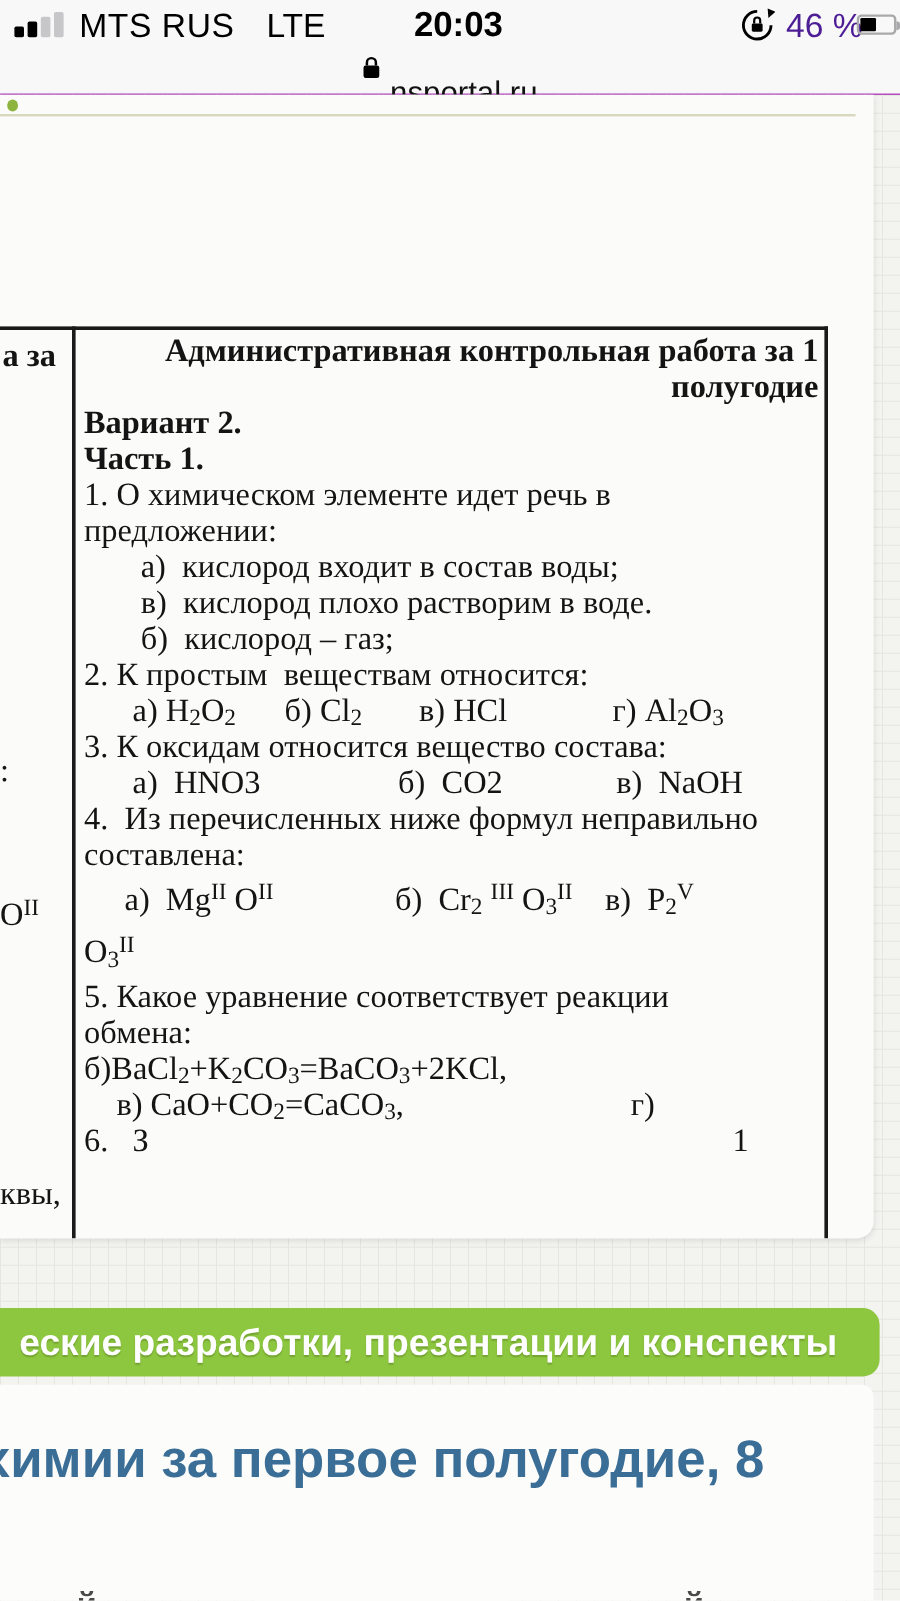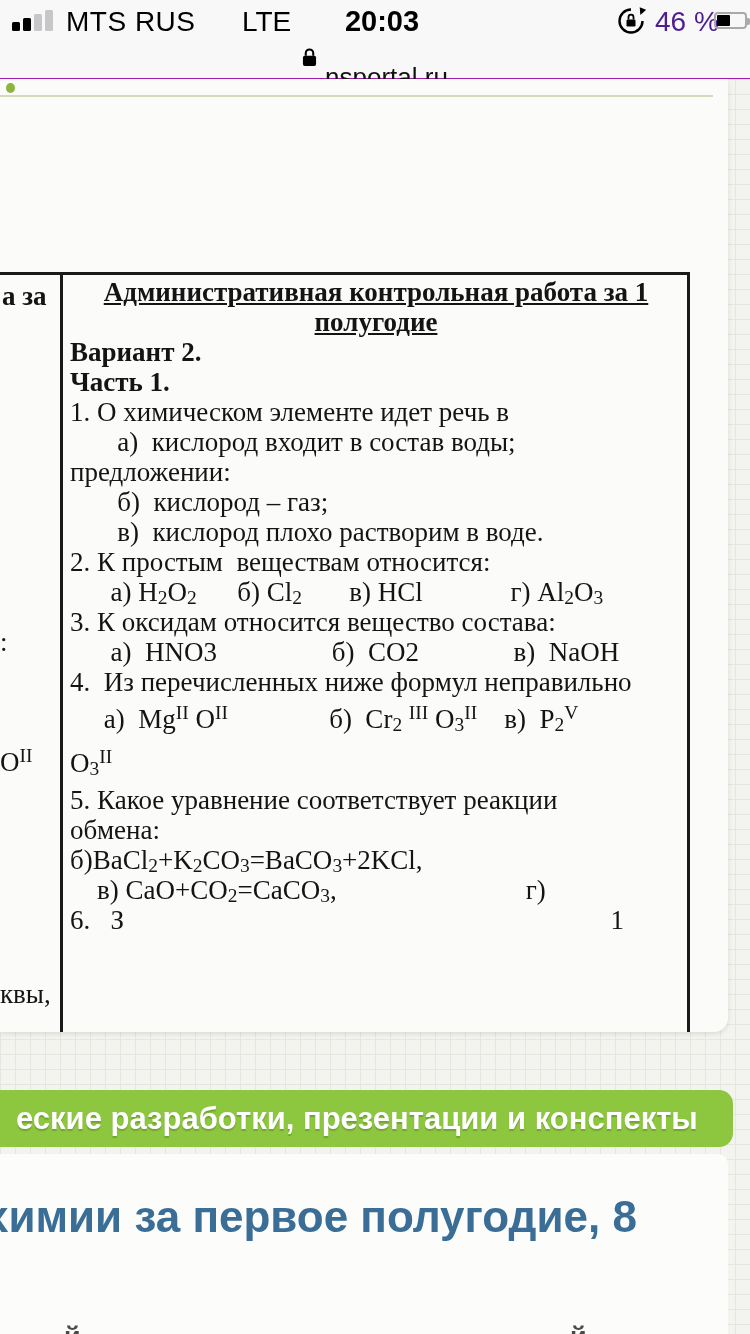--- a/index.html
+++ b/index.html
@@ -8,21 +8,21 @@
 
   
   .top-chrome{position:absolute;left:0;top:0;width:750px;height:78px;background:#f8f8f8;
               border-bottom:2px solid #a21caf;}
   .status-bar{position:absolute;left:0;top:0;width:750px;height:40px;}
   .sig{position:absolute;left:12px;bottom:9px;display:flex;align-items:flex-end;gap:3px;}
   .sig div{width:8px;border-radius:1.5px;background:#000;}
   .sig .s1{height:9px}.sig .s2{height:13px}
   .sig .s3{height:17px;background:#c7c7c9}.sig .s4{height:21px;background:#c7c7c9}
   .carrier{position:absolute;left:66px;top:6px;font-size:28px;color:#000;letter-spacing:.5px;}
-  .network{position:absolute;left:222px;top:6px;font-size:28px;color:#000;margin-left:20px;}
+  .network{position:absolute;left:222px;top:6px;font-size:28px;color:#000;}
   .clock{position:absolute;left:14px;right:0;top:5px;text-align:center;font-size:29px;font-weight:700;color:#000;}
   .rot-lock{position:absolute;left:616px;top:6px;width:30px;height:30px;}
   .batt-pct{position:absolute;left:655px;top:6px;font-size:28px;color:#4c1d95;}
   .battery{position:absolute;left:714px;top:12px;width:33px;height:17px;border:2px solid #a9a9ab;
            border-radius:4px;box-sizing:border-box;}
   .battery .fill{position:absolute;left:1px;top:1px;bottom:1px;width:46%;background:#000;border-radius:1px;}
   .battery .nub{position:absolute;right:-5px;top:4px;width:3px;height:7px;background:#a9a9ab;
                 border-radius:0 2px 2px 0;}
   .addr{position:absolute;left:0;top:40px;width:750px;height:38px;display:flex;
         align-items:center;justify-content:center;gap:8px;}
@@ -42,21 +42,21 @@
   .olive-line{position:absolute;left:0;top:16px;width:713px;height:2px;background:#d8d8bd;}
 
   
   .tbl-top{position:absolute;left:0;top:193px;width:690px;height:3px;background:#1a1a1a;}
   .tbl-vdiv{position:absolute;left:60px;top:193px;width:3px;bottom:0;background:#1a1a1a;}
   .tbl-right{position:absolute;left:687px;top:193px;width:3px;bottom:0;background:#1a1a1a;}
 
   .doc-lines{position:absolute;left:70px;top:198px;width:612px;}
   .ln{white-space:pre-wrap;font-family:"Liberation Serif",serif;font-size:27px;line-height:30px;
       color:#141414;}
-  .ln.c{text-align:center;text-decoration:underline;} .ln.b{font-weight:700;}
+  .ln.c{text-align:right;} .ln.b{font-weight:700;}
   .ln.frm{line-height:44px;} .ln.mt{}
   .ln sub{font-size:72%;line-height:0;vertical-align:-0.18em;}
   .ln sup{font-size:72%;line-height:0;vertical-align:0.45em;}
   .ln .right-part{float:right;margin-right:58px;}
 
   .frag{position:absolute;font-family:"Liberation Serif",serif;font-size:27px;color:#141414;
         white-space:nowrap;}
   .frag.b{font-weight:700;}
   .frag sup{font-size:72%;line-height:0;vertical-align:0.45em;}
 
@@ -129,29 +129,30 @@
   <div class="frag" style="left:0px;top:548px;">:</div>
   <div class="frag" style="left:0px;top:668px;">O<sup>II</sup></div>
   <div class="frag" style="left:0px;top:900px;">квы,</div>
 
   <div class="doc-lines">
       <div class="ln c b">Административная контрольная работа за 1</div>
       <div class="ln c b">полугодие</div>
       <div class="ln b">Вариант 2.</div>
       <div class="ln b">Часть 1.</div>
       <div class="ln ">1. О химическом элементе идет речь в</div>
+      <div class="ln ">предложении:</div>
       <div class="ln ">       а)  кислород входит в состав воды;</div>
-      <div class="ln ">предложении:</div>
+      <div class="ln ">       в)  кислород плохо растворим в воде.</div>
       <div class="ln ">       б)  кислород – газ;</div>
-      <div class="ln ">       в)  кислород плохо растворим в воде.</div>
       <div class="ln ">2. К простым  веществам относится:</div>
       <div class="ln ">      а) H<sub>2</sub>O<sub>2</sub>      б) Cl<sub>2</sub>       в) HCl             г) Al<sub>2</sub>O<sub>3</sub></div>
       <div class="ln ">3. К оксидам относится вещество состава:</div>
       <div class="ln ">      а)  HNO3                 б)  CO2              в)  NaOH</div>
       <div class="ln ">4.  Из перечисленных ниже формул неправильно</div>
+      <div class="ln ">составлена:</div>
       <div class="ln frm mt">     а)  Mg<sup>II</sup> O<sup>II</sup>               б)  Cr<sub>2</sub> <sup>III</sup> O<sub>3</sub><sup>II</sup>    в)  P<sub>2</sub><sup>V</sup></div>
       <div class="ln frm">O<sub>3</sub><sup>II</sup></div>
       <div class="ln ">5. Какое уравнение соответствует реакции</div>
       <div class="ln ">обмена:</div>
       <div class="ln ">б)BaCl<sub>2</sub>+K<sub>2</sub>CO<sub>3</sub>=BaCO<sub>3</sub>+2KCl,</div>
       <div class="ln ">    в) CaO+CO<sub>2</sub>=CaCO<sub>3</sub>,                            г)</div>
       <div class="ln "><span class="right-part">1</span>6.   З</div>
     </div>
 </div>
 

